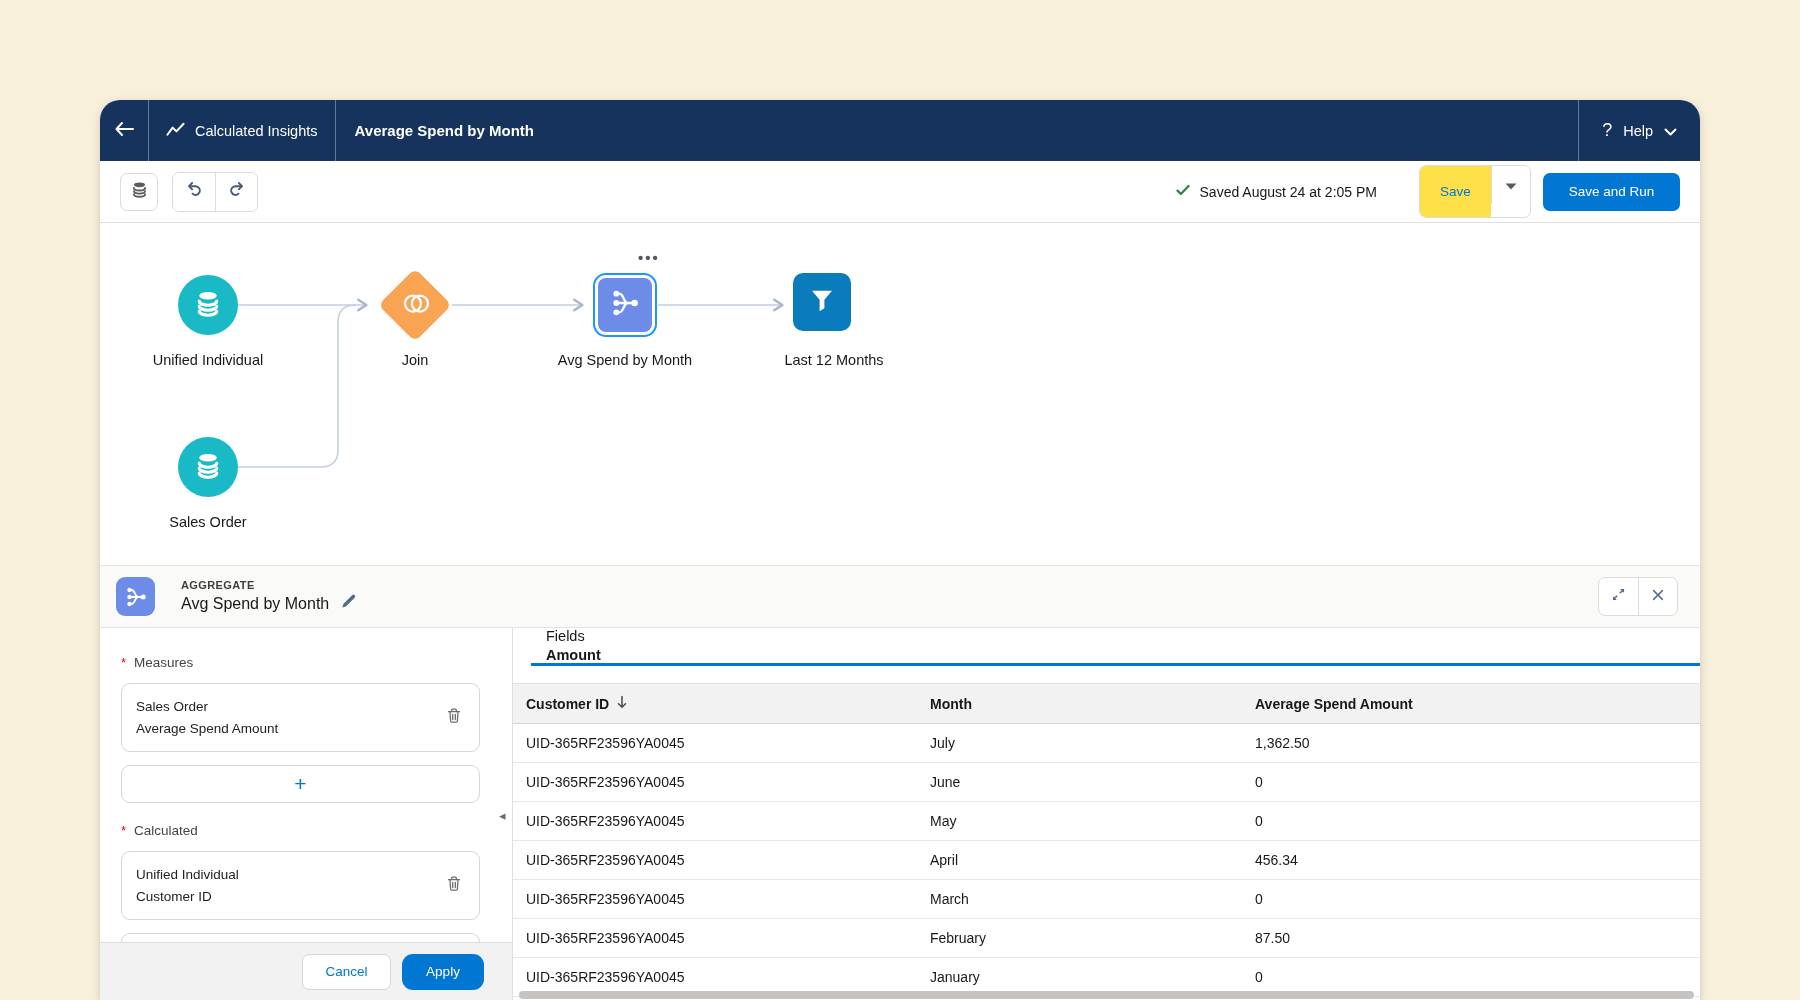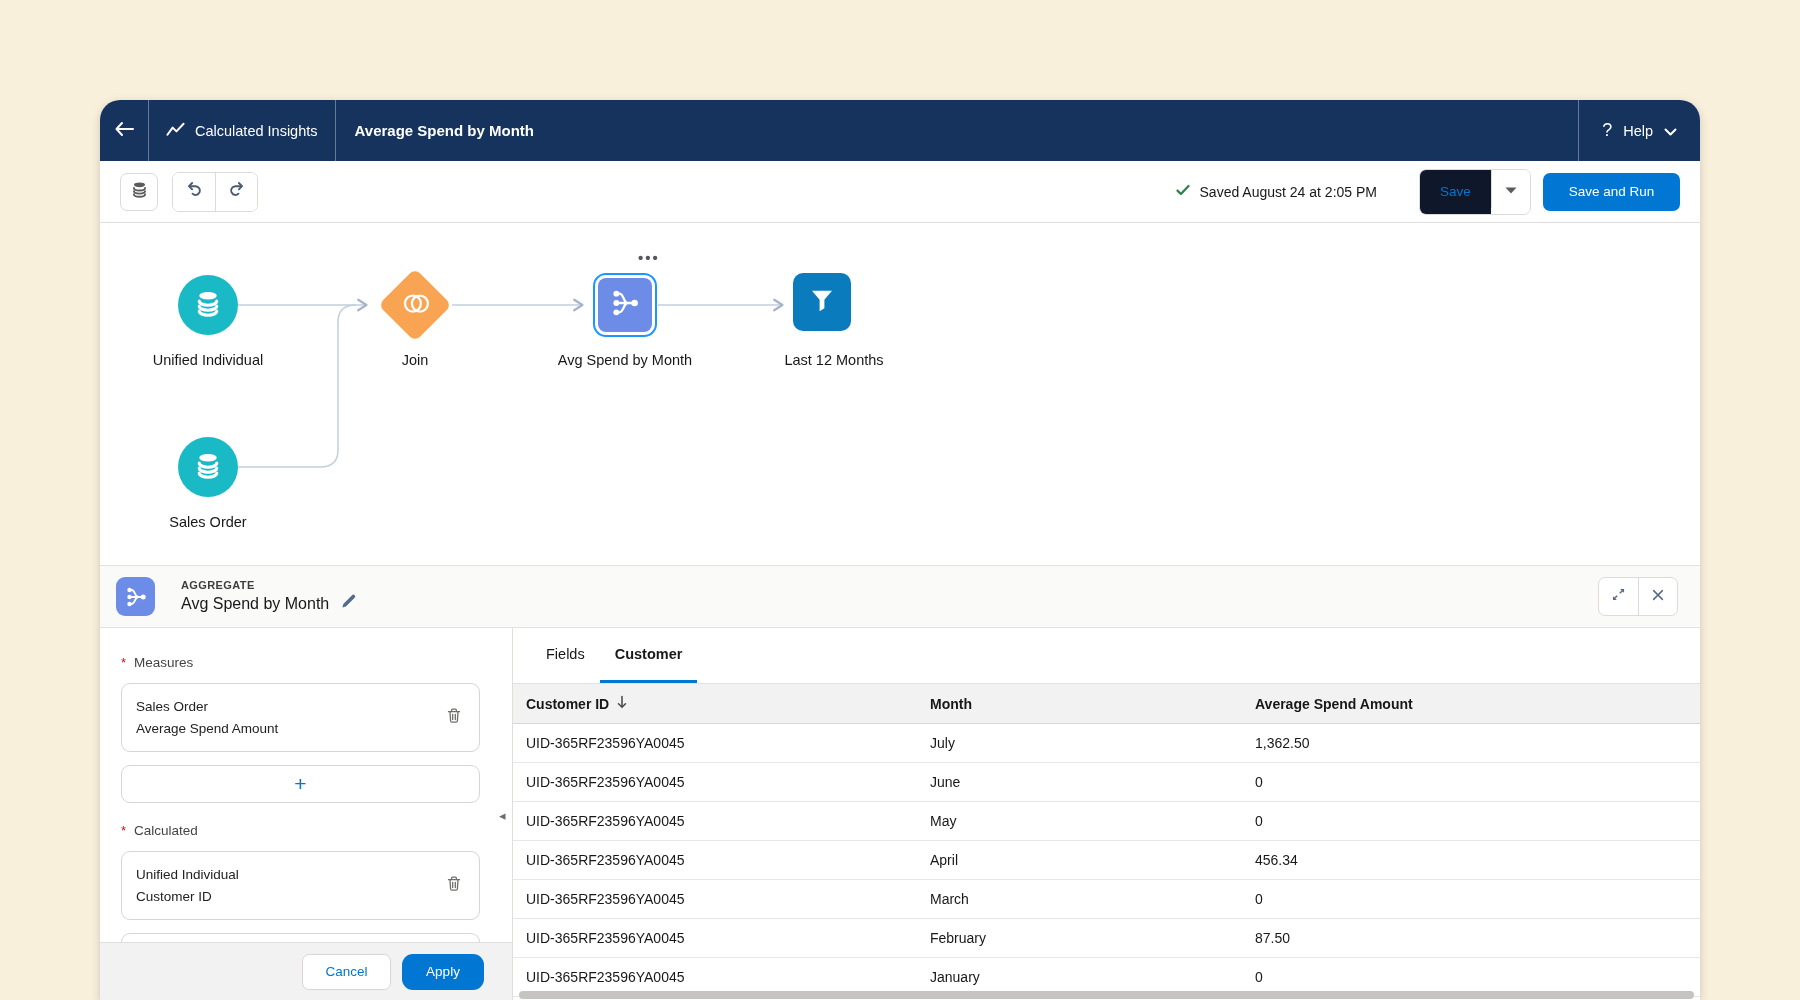--- a/index.html
+++ b/index.html
@@ -22,22 +22,22 @@
   
   .toolbar { height:62px; background:#fff; border-bottom:1px solid #e0dfdd; display:flex; align-items:center; padding:0 20px; }
   .icon-btn { width:38px; height:38px; background:#fff; border:1px solid #dcdbda; border-radius:7px;
               display:flex; align-items:center; justify-content:center; cursor:pointer; }
   .btn-group { display:flex; margin-left:14px; border:1px solid #dcdbda; border-radius:7px; overflow:hidden; }
   .btn-group .cell { width:42px; height:38px; background:#fff; display:flex; align-items:center; justify-content:center; cursor:pointer; }
   .btn-group .cell + .cell { border-left:1px solid #dcdbda; }
   .tb-right { margin-left:auto; display:flex; align-items:center; }
   .saved { display:flex; align-items:center; gap:9px; font-size:14px; color:#181818; }
   .save-split { display:flex; margin-left:42px; border:1px solid #dcdbda; border-radius:7px; overflow:hidden; }
-  .save-split .save-cell { width:71px; height:44px; display:flex; align-items:center; justify-content:center;
-              color:#0176d3; font-size:13.5px; background:#0f172a; cursor:pointer; }
+  .save-split .save-cell { width:71px; height:51px; display:flex; align-items:center; justify-content:center;
+              color:#0176d3; font-size:13.5px; background:#fde047; cursor:pointer; }
   .save-split .caret-cell { width:39px; height:38px; display:flex; align-items:center; justify-content:center;
               background:#fff; border-left:1px solid #dcdbda; cursor:pointer; }
   .save-run { margin-left:12px; width:137px; height:38px; background:#0176d3; color:#fff; border:none;
               border-radius:7px; font-size:13.5px; display:flex; align-items:center; justify-content:center;
               cursor:pointer; font-family:inherit; }
 
   
   .canvas { position:relative; height:342px; background:#fff; }
   .edges { position:absolute; left:0; top:0; }
   .node-label { position:absolute; width:220px; text-align:center; font-size:14.5px; color:#181818; }
@@ -87,21 +87,21 @@
                  display:flex; align-items:center; justify-content:flex-end; gap:11px; padding-right:28px; }
   .btn-cancel { width:89px; height:36px; background:#fff; border:1px solid #d8d6d4; border-radius:7px;
                 color:#0176d3; font-size:13.5px; cursor:pointer; font-family:inherit; }
   .btn-apply { width:82px; height:36px; background:#0176d3; border:none; border-radius:11px;
                color:#fff; font-size:13.5px; cursor:pointer; font-family:inherit; }
 
   .collapse-arrow { position:absolute; left:399px; top:180px; color:#706e6b; font-size:13px; cursor:pointer; z-index:3; }
 
   
   .right-col { flex:1; border-left:1px solid #e0dfdd; display:flex; flex-direction:column; position:relative; overflow:hidden; }
-  .tabs { height:56px; display:flex; align-items:stretch; padding-left:18px; border-bottom:1px solid #e3e2e0; }
+  .tabs { height:56px; display:flex; align-items:stretch; padding-left:18px; border-bottom:1px solid #e3e2e0;flex-direction:column; }
   .tab { padding:0 15px; font-size:14.5px; color:#181818; display:flex; align-items:center;
          border-bottom:3px solid transparent; cursor:pointer; }
   .tab.active { font-weight:bold; border-bottom-color:#0176d3; }
   .thead { height:40px; background:#f3f2f2; border-bottom:1px solid #d8d6d4; display:flex; align-items:center;
            font-size:14px; font-weight:bold; color:#181818; }
   .c1 { width:417px; padding-left:13px; display:flex; align-items:center; gap:7px; }
   .c2 { width:325px; }
   .c3 { flex:1; }
   .trow { height:39px; display:flex; align-items:center; border-bottom:1px solid #e8e7e5;
           font-size:14px; color:#181818; background:#fff; }
@@ -366,21 +366,21 @@
         <button class="btn-cancel">Cancel</button>
         <button class="btn-apply">Apply</button>
       </div>
     </div>
 
     <span class="collapse-arrow">◂</span>
 
     <div class="right-col">
       <div class="tabs">
         <div class="tab">Fields</div>
-        <div class="tab active">Customer</div>
+        <div class="tab active">Amount</div>
       </div>
       <div class="thead">
         <div class="c1">
           <span>Customer ID</span>
           <span>
             <svg width="12" height="14" viewBox="0 0 12 14" fill="none" stroke="#514f4d" stroke-width="1.6" stroke-linecap="round" stroke-linejoin="round">
                 <path d="M6 1.5v10.5M2.5 8.8L6 12.3l3.5-3.5"></path>
               </svg>
           </span>
         </div>

